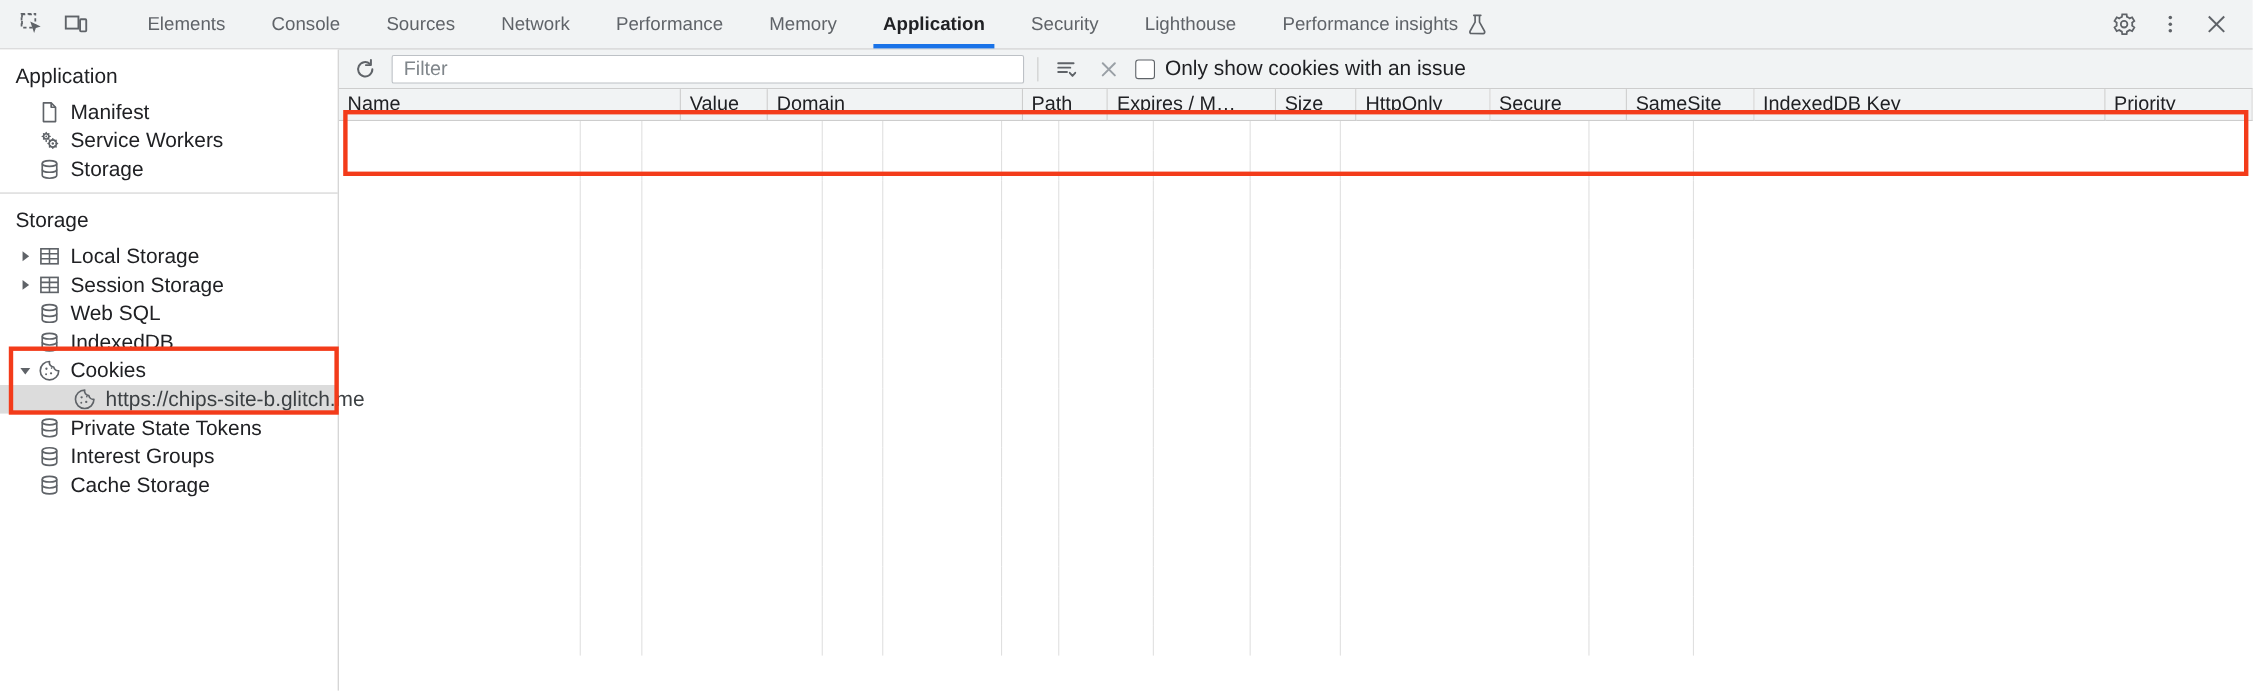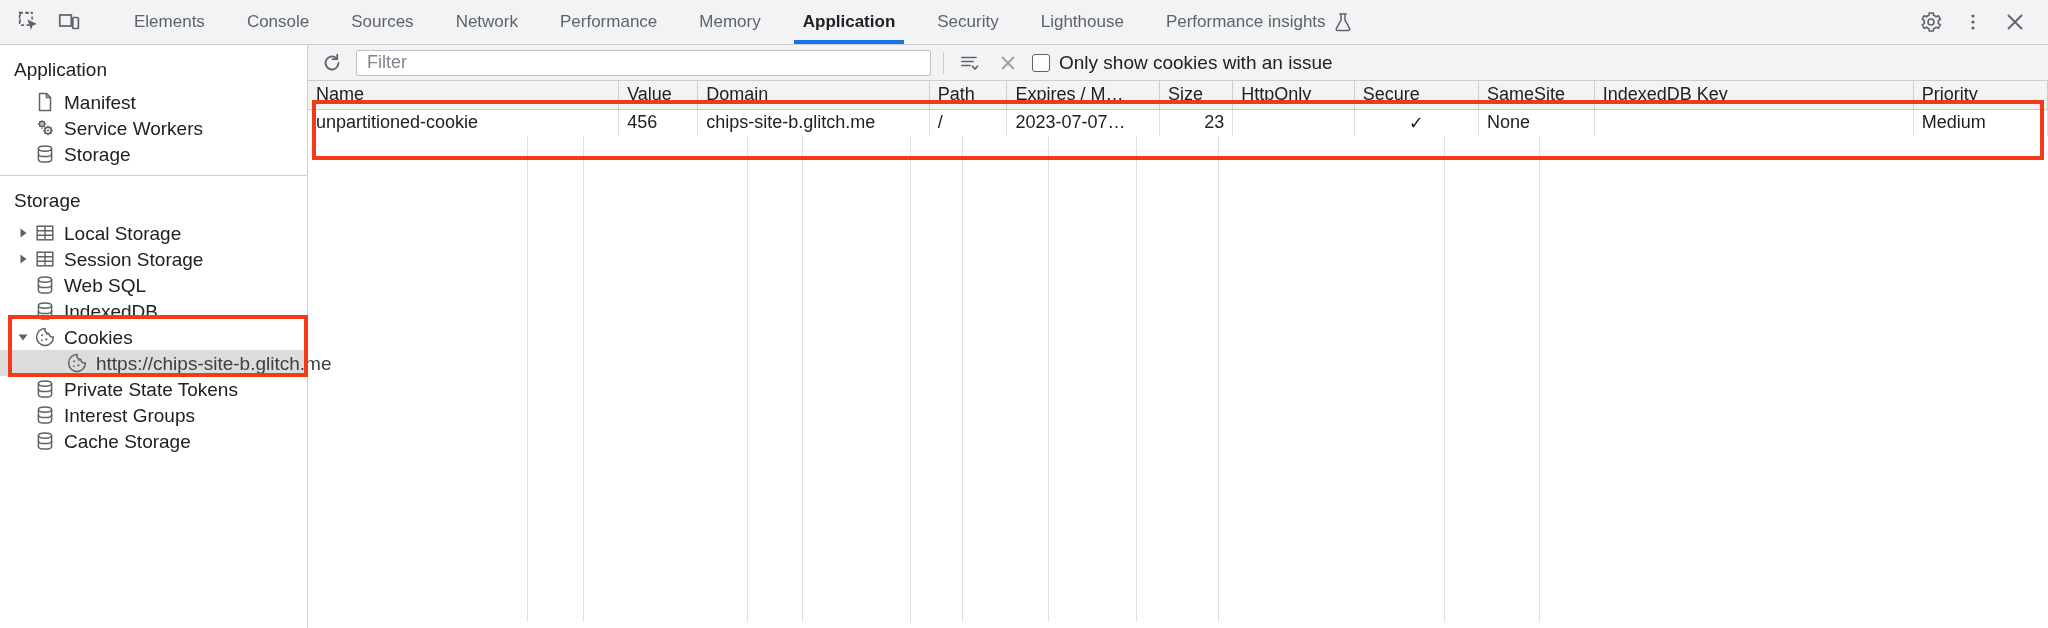--- a/index.html
+++ b/index.html
@@ -566,33 +566,20 @@
               <th>Expires / M…</th>
               <th class="num">Size</th>
               <th>HttpOnly</th>
               <th>Secure</th>
               <th>SameSite</th>
               <th>IndexedDB Key</th>
               <th>Priority</th>
             </tr>
         </thead>
         <tbody id="body-rows">
-            <tr>
-              <td>unpartitioned-cookie</td>
-              <td>456</td>
-              <td>chips-site-b.glitch.me</td>
-              <td>/</td>
-              <td>2023-07-07…</td>
-              <td class="num">23</td>
-              <td class="ctr"></td>
-              <td class="ctr">✓</td>
-              <td>None</td>
-              <td></td>
-              <td>Medium</td>
-            </tr>
           </tbody>
       </table>
       <div class="emptyrows" id="empty-rows">
           <div class="emptyrow">
             <div class="cell" style="width: 220px;"></div>
             <div class="cell" style="width: 56px;"></div>
             <div class="cell" style="width: 164px;"></div>
             <div class="cell" style="width: 55px;"></div>
             <div class="cell" style="width: 108px;"></div>
             <div class="cell" style="width: 52px;"></div>

